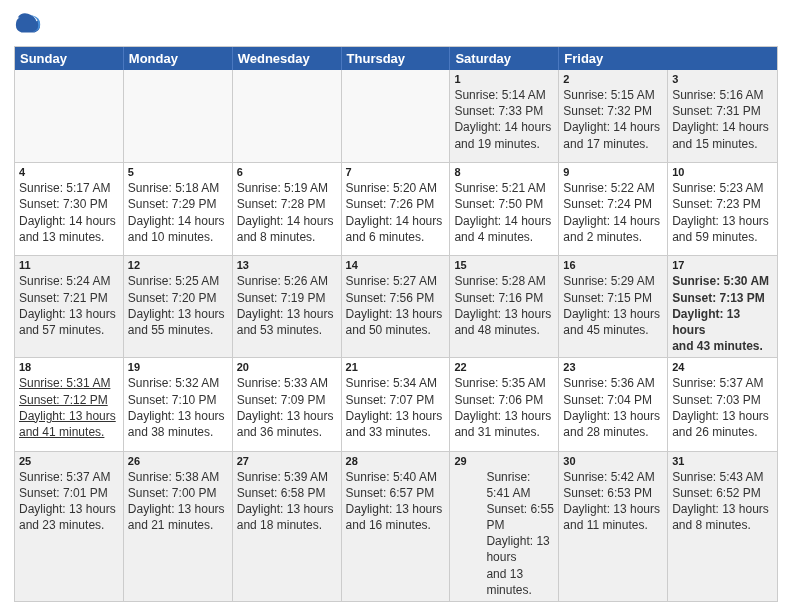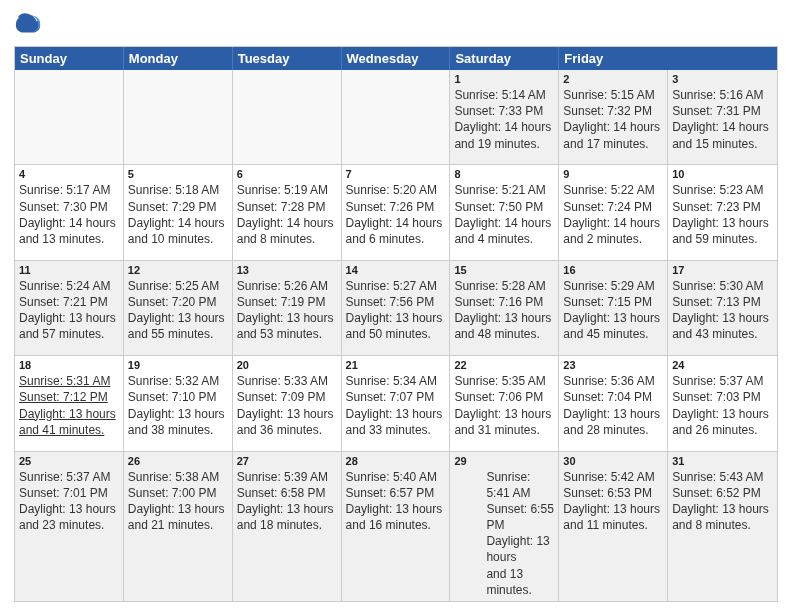--- a/index.html
+++ b/index.html
@@ -124,22 +124,22 @@
     <div class="title-block">
       <div class="month-title"></div>
       <div class="subtitle"></div>
     </div>
   </div>
 
   <div class="calendar">
     <div class="cal-header-row">
     <div class="cal-header-cell">Sunday</div>
         <div class="cal-header-cell">Monday</div>
-        <div class="cal-header-cell">Tuesday</div>
         <div class="cal-header-cell">Wednesday</div>
+        <div class="cal-header-cell">Thursday</div>
         <div class="cal-header-cell">Saturday</div>
         <div class="cal-header-cell">Friday</div>
       </div>
     <div class="cal-body">
     <div class="cal-week">
           <div class="cal-cell empty"></div>
           <div class="cal-cell empty"></div>
           <div class="cal-cell empty"></div>
           <div class="cal-cell empty"></div>
           <div class="cal-cell shaded">
@@ -253,21 +253,21 @@
           </div>
           <div class="cal-cell shaded">
             <div class="day-num">16</div>
             <div class="day-info" style="white-space: pre-line;">Sunrise: 5:29 AM
 Sunset: 7:15 PM
 Daylight: 13 hours
 and 45 minutes.</div>
           </div>
           <div class="cal-cell shaded">
             <div class="day-num">17</div>
-            <div class="day-info" style="white-space: pre-line;">Sunrise: 5:30 AM
+            <div class="day-info" style="white-space: pre-line; font-weight: bold;">Sunrise: 5:30 AM
 Sunset: 7:13 PM
 Daylight: 13 hours
 and 43 minutes.</div>
           </div>
         </div>
         <div class="cal-week">
           <div class="cal-cell">
             <div class="day-num">18</div>
             <div class="day-info" style="white-space: pre-line; text-decoration: underline;">Sunrise: 5:31 AM
 Sunset: 7:12 PM

